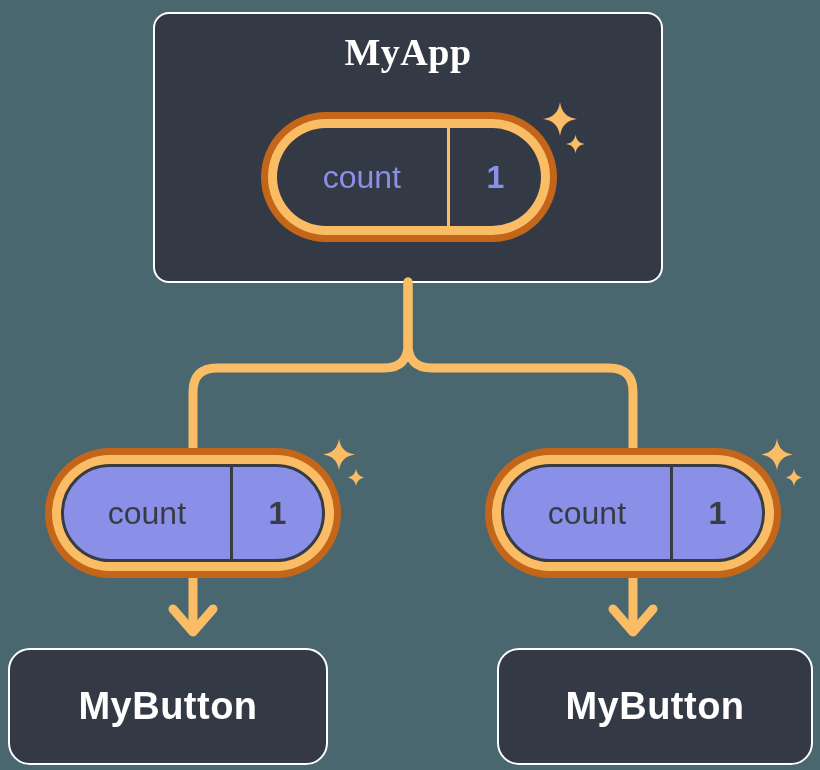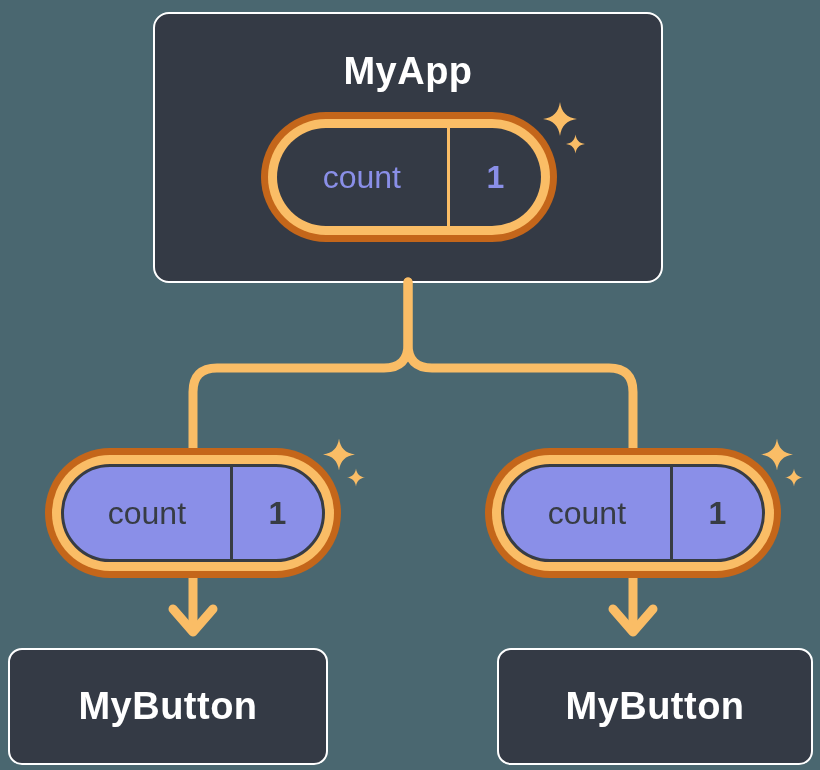--- a/index.html
+++ b/index.html
@@ -45,24 +45,24 @@
     font-size: 38px;
     font-weight: 700;
     letter-spacing: 0.5px;
     text-align: center;
   }
   .root-node {
     left: 153px; top: 12px;
     width: 510px; height: 271px;
     display: flex; flex-direction: column; align-items: center;
   }
-  .root-node .node-title { margin-top: 36px; }
+  .root-node .node-title { margin-top: 16px; font-family: Liberation Serif, serif; }
   .leaf-node {
     top: 648px; height: 117px;
-    border-radius: 14px;
+    border-radius: 22px;
     display: flex; align-items: center; justify-content: center;
     z-index: 0;
   }
   .leaf-left  { left: 8px;   width: 320px; }
   .leaf-right { left: 497px; width: 316px; }
 
   
   .pill {
     position: absolute;
     width: 296px; height: 130px;

